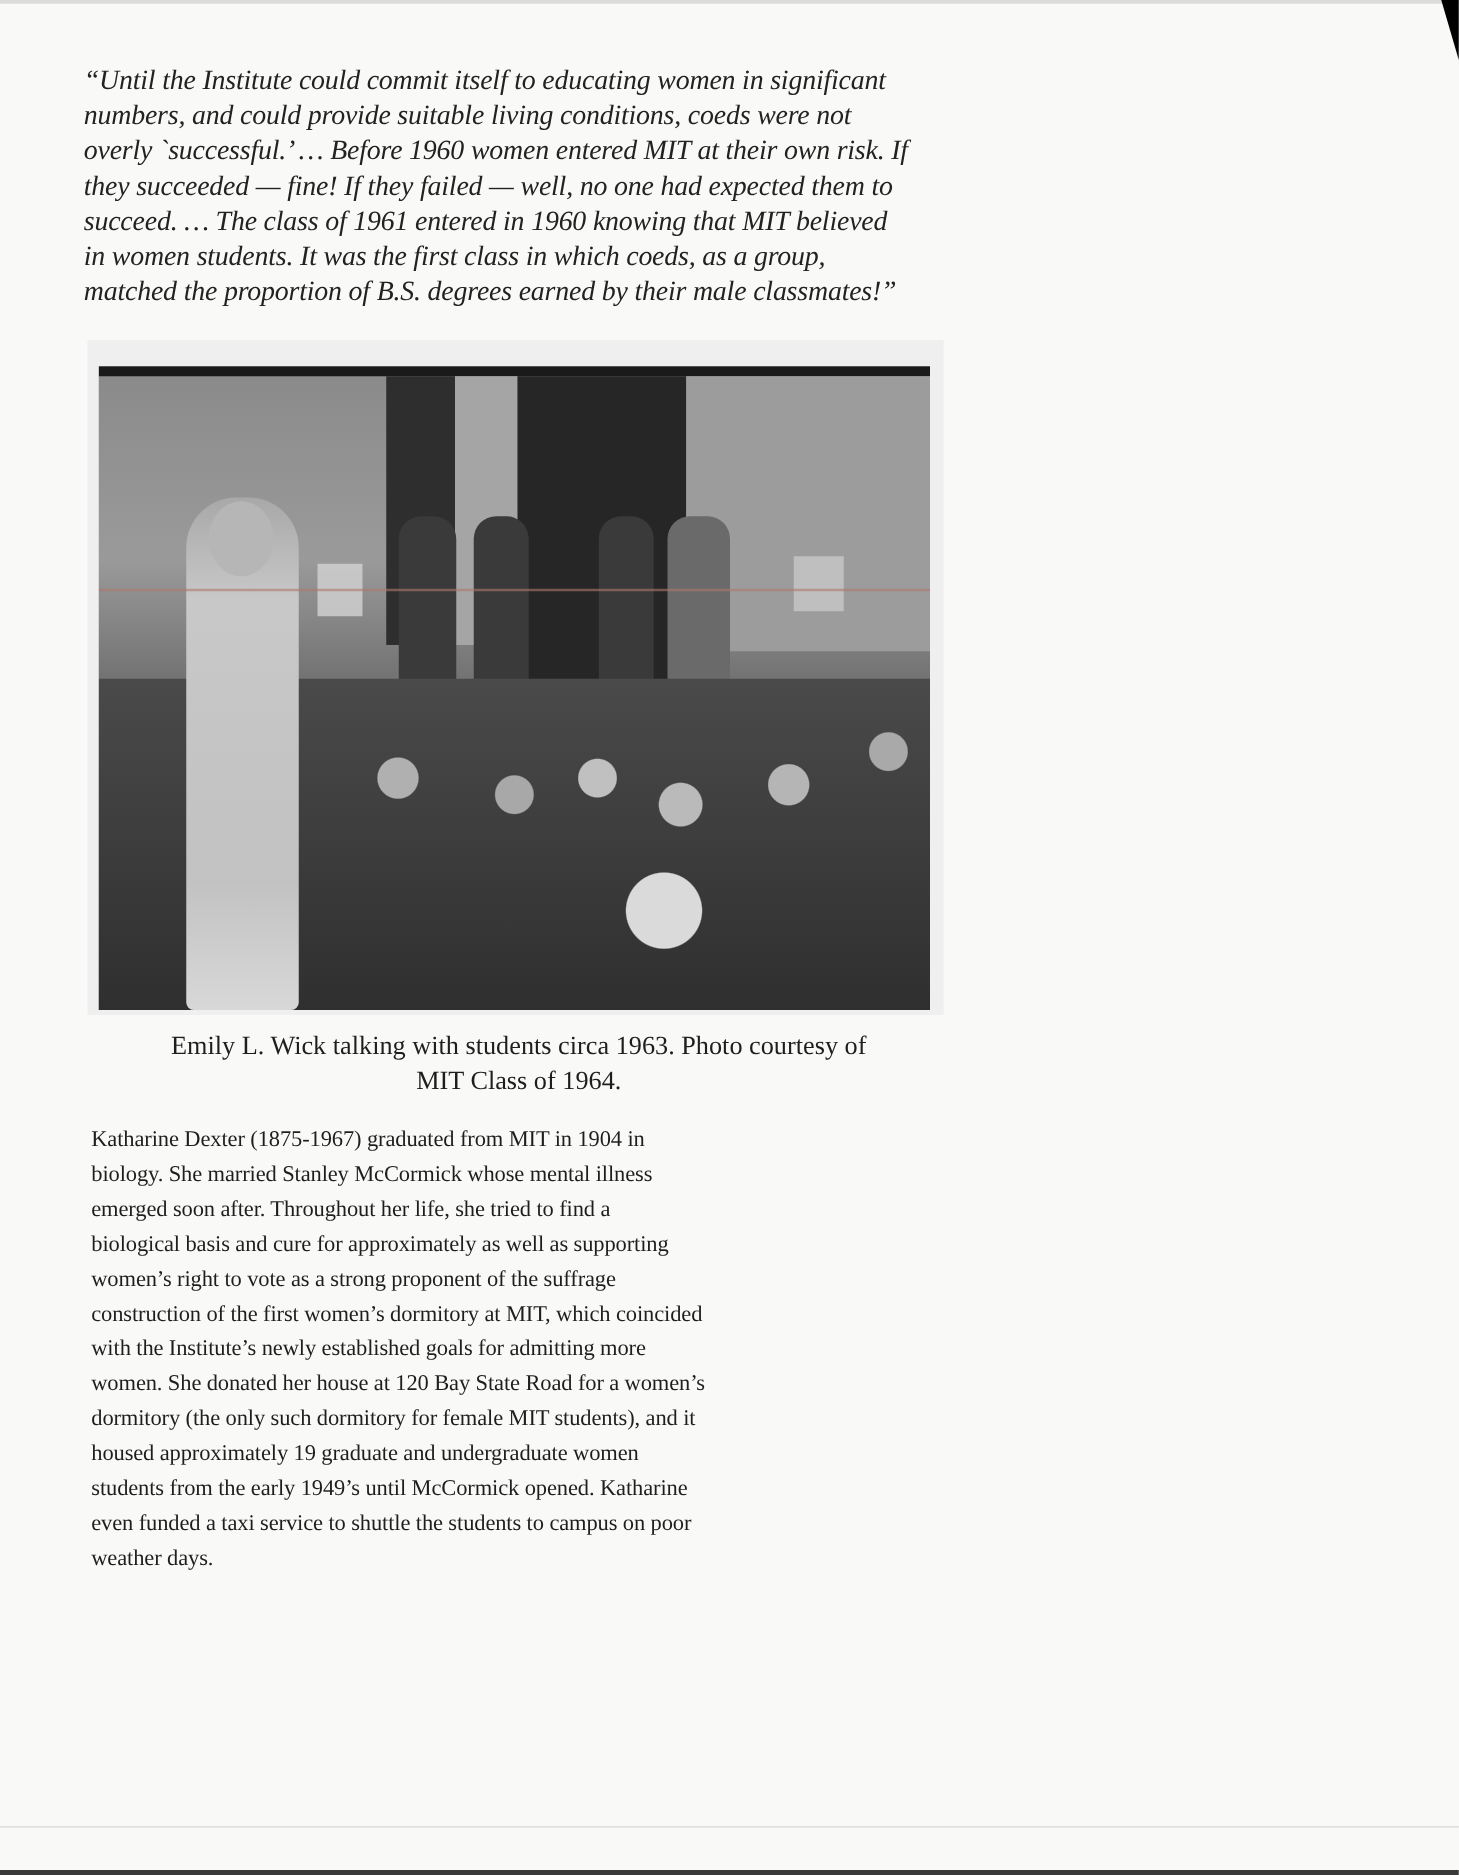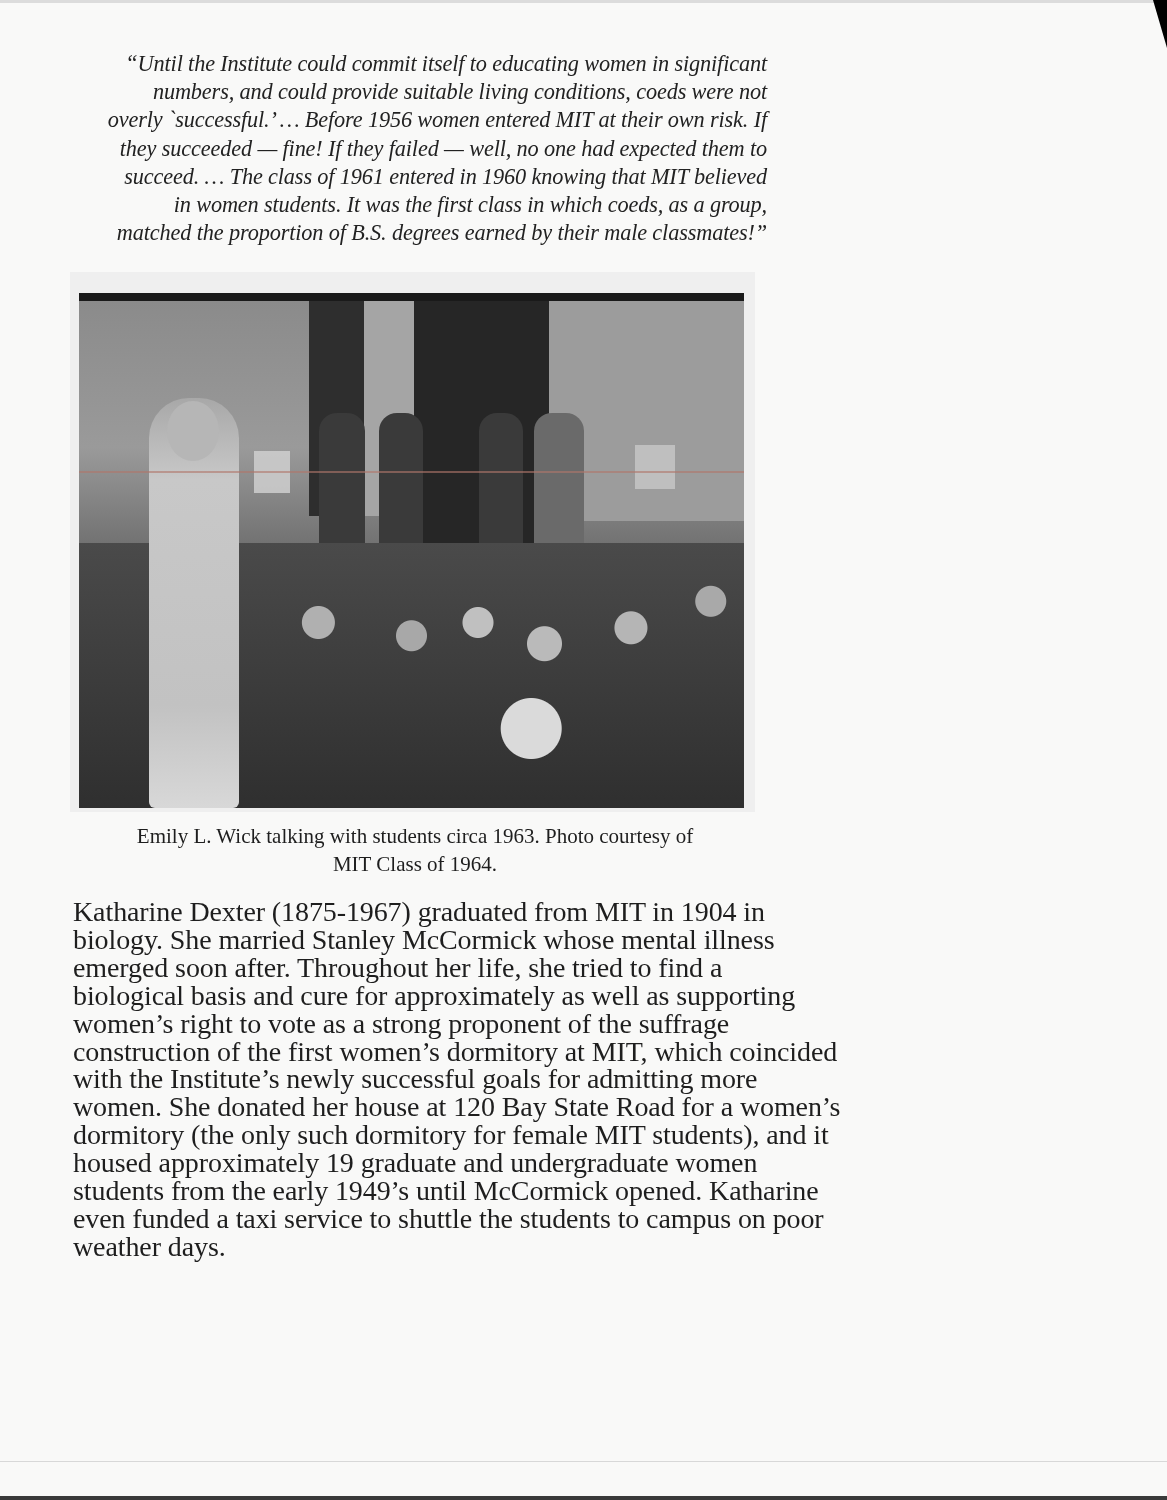--- a/index.html
+++ b/index.html
@@ -16,21 +16,21 @@
   }
   .bottom-edge {
     position: absolute; left: 0; bottom: 0; width: 1167px; height: 4px; background: #3a3a3a;
   }
   .bottom-line {
     position: absolute; left: 0; bottom: 38px; width: 1167px; height: 1px; background: #d8d8d8;
   }
   .quote {
     position: absolute; left: 67px; top: 50px; width: 700px;
     font-style: italic; font-size: 22.3px; line-height: 28.2px;
-    color: #222; letter-spacing: -0.15px; text-align: right;
+    color: #222; letter-spacing: -0.15px;
   }
   .quote .line { display: block; white-space: nowrap; }
   .photo-frame {
     position: absolute; left: 70px; top: 272px; width: 685px; height: 540px;
     background: #efefef;
   }
   .photo {
     position: absolute; left: 79px; top: 293px; width: 665px; height: 515px;
     background: linear-gradient(180deg, #8a8a8a 0%, #9a9a9a 30%, #5a5a5a 60%, #3c3c3c 100%);
     overflow: hidden;
@@ -65,34 +65,34 @@
   .photo .standing {
     position: absolute; top: 120px; height: 140px; background: #3a3a3a; border-radius: 18px 18px 4px 4px;
   }
   .caption {
     position: absolute; left: 70px; top: 822px; width: 690px; text-align: center;
     font-size: 21px; line-height: 28px; color: #1e1e1e;
   }
   .caption .line { display: block; white-space: nowrap; }
   .body-text {
     position: absolute; left: 73px; top: 898px; width: 720px;
-    font-size: 28px; line-height: 27.9px; color: #1e1e1e; letter-spacing: -0.1px;
+    font-size: 18px; line-height: 27.9px; color: #1e1e1e; letter-spacing: -0.1px;
   }
   .body-text .line { display: block; white-space: nowrap; }
 </style>
 </head>
 <body>
 
 <div class="page-edge-top"></div>
 <div class="corner-fold"></div>
 
 <div class="quote">
   <span class="line">“Until the Institute could commit itself to educating women in significant</span>
   <span class="line">numbers, and could provide suitable living conditions, coeds were not</span>
-  <span class="line">overly `successful.’ … Before 1956 women entered MIT at their own risk. If</span>
+  <span class="line">overly `successful.’ … Before 1960 women entered MIT at their own risk. If</span>
   <span class="line">they succeeded — fine! If they failed — well, no one had expected them to</span>
   <span class="line">succeed. … The class of 1961 entered in 1960 knowing that MIT believed</span>
   <span class="line">in women students. It was the first class in which coeds, as a group,</span>
   <span class="line">matched the proportion of B.S. degrees earned by their male classmates!”</span>
 </div>
 
 <div class="photo-frame"></div>
 <div class="photo" role="img" aria-label="Black-and-white photo of Emily L. Wick standing and talking with a large group of seated and standing women students in a lounge">
   <div class="top-band"></div>
   <div class="door-dark"></div>
@@ -116,21 +116,21 @@
   <span class="line">MIT Class of 1964.</span>
 </div>
 
 <div class="body-text">
   <span class="line">Katharine Dexter (1875-1967) graduated from MIT in 1904 in</span>
   <span class="line">biology. She married Stanley McCormick whose mental illness</span>
   <span class="line">emerged soon after. Throughout her life, she tried to find a</span>
   <span class="line">biological basis and cure for approximately as well as supporting</span>
   <span class="line">women’s right to vote as a strong proponent of the suffrage</span>
   <span class="line">construction of the first women’s dormitory at MIT, which coincided</span>
-  <span class="line">with the Institute’s newly successful goals for admitting more</span>
+  <span class="line">with the Institute’s newly established goals for admitting more</span>
   <span class="line">women. She donated her house at 120 Bay State Road for a women’s</span>
   <span class="line">dormitory (the only such dormitory for female MIT students), and it</span>
   <span class="line">housed approximately 19 graduate and undergraduate women</span>
   <span class="line">students from the early 1949’s until McCormick opened. Katharine</span>
   <span class="line">even funded a taxi service to shuttle the students to campus on poor</span>
   <span class="line">weather days.</span>
 </div>
 
 <div class="bottom-line"></div>
 <div class="bottom-edge"></div>

